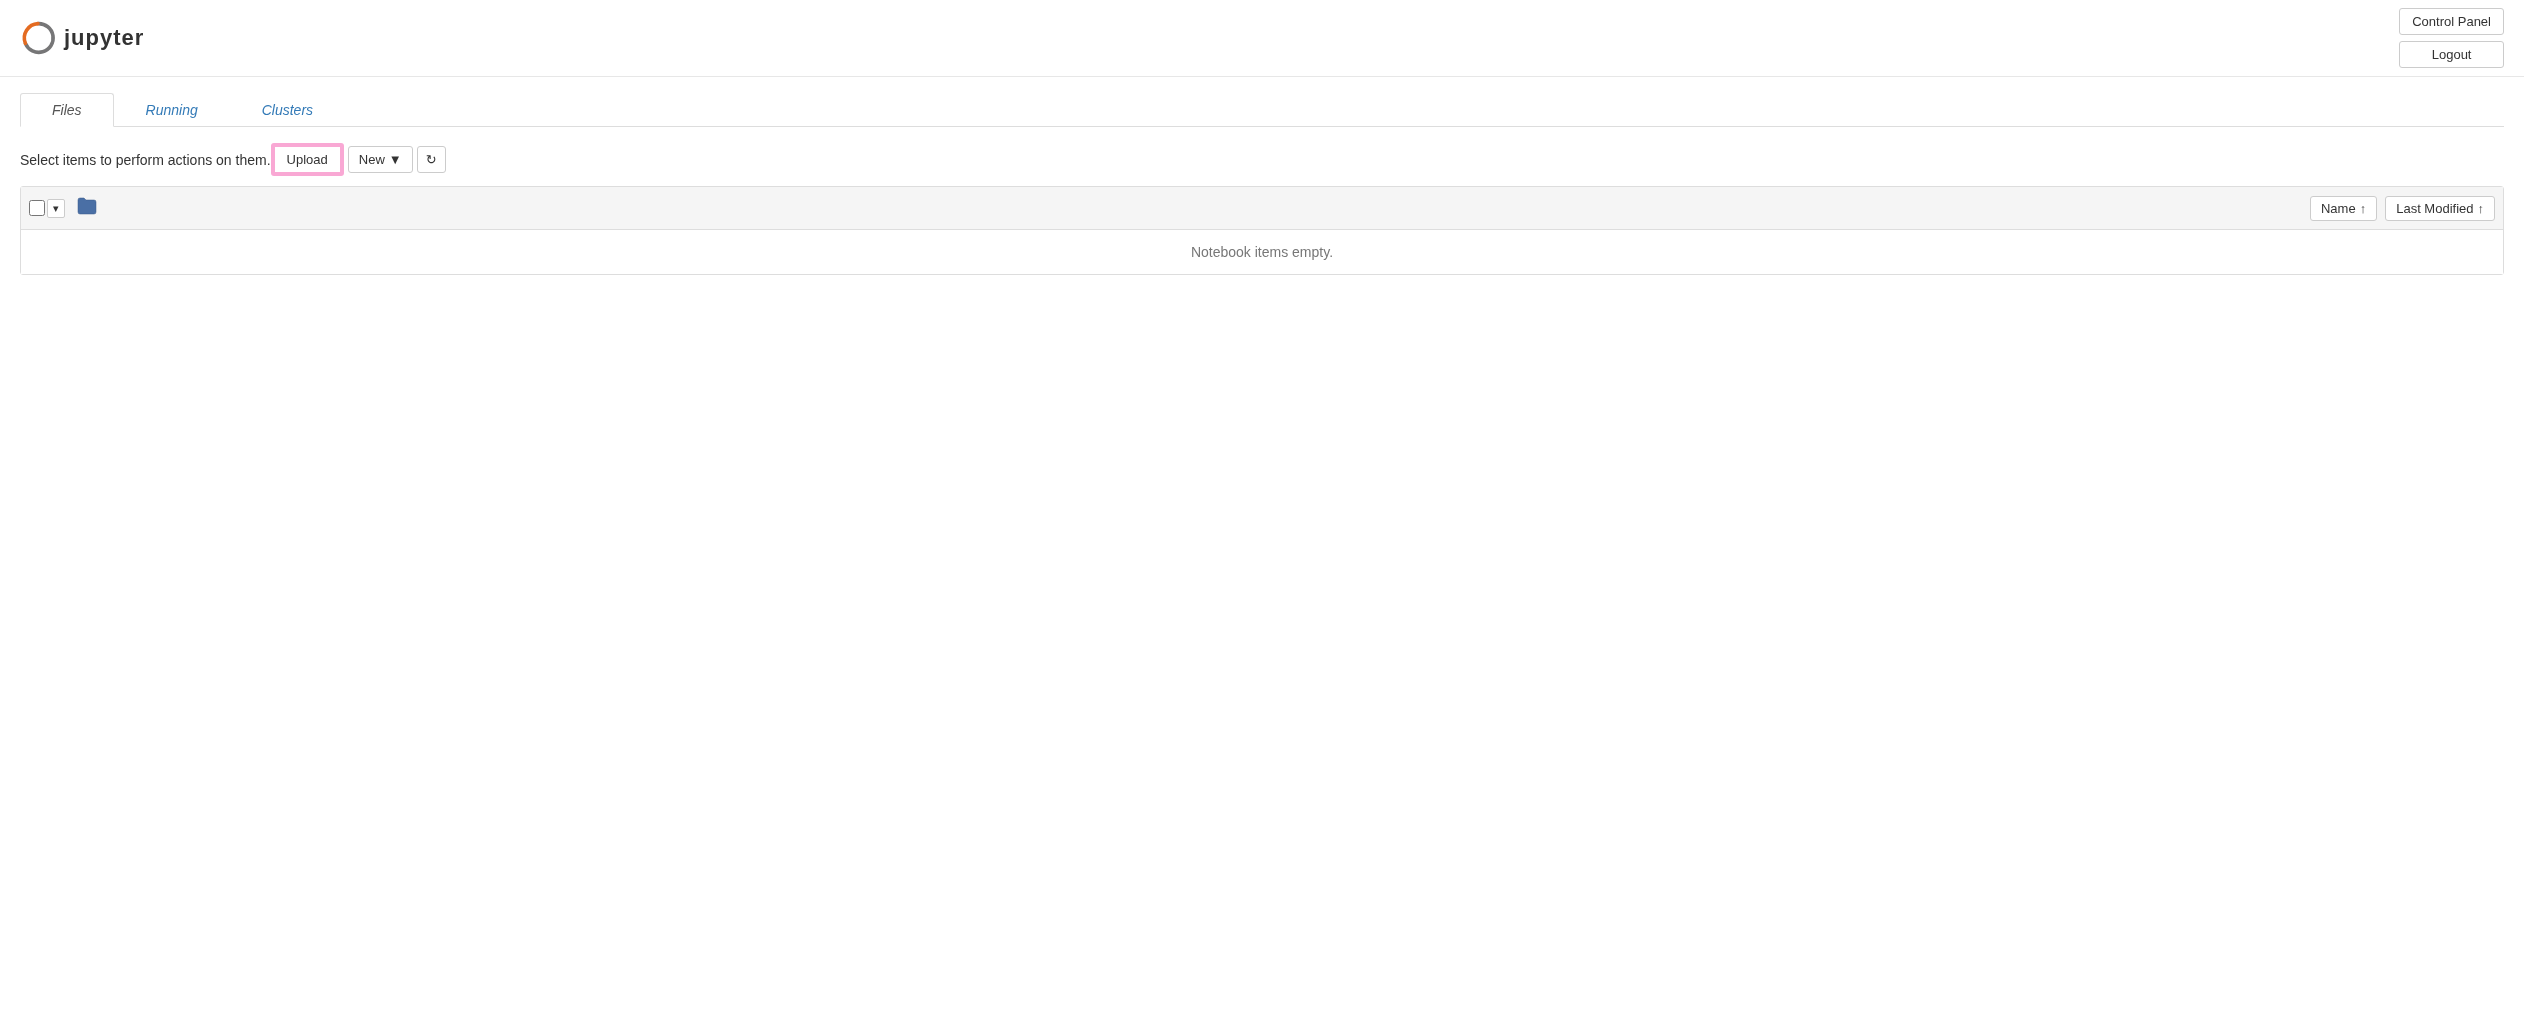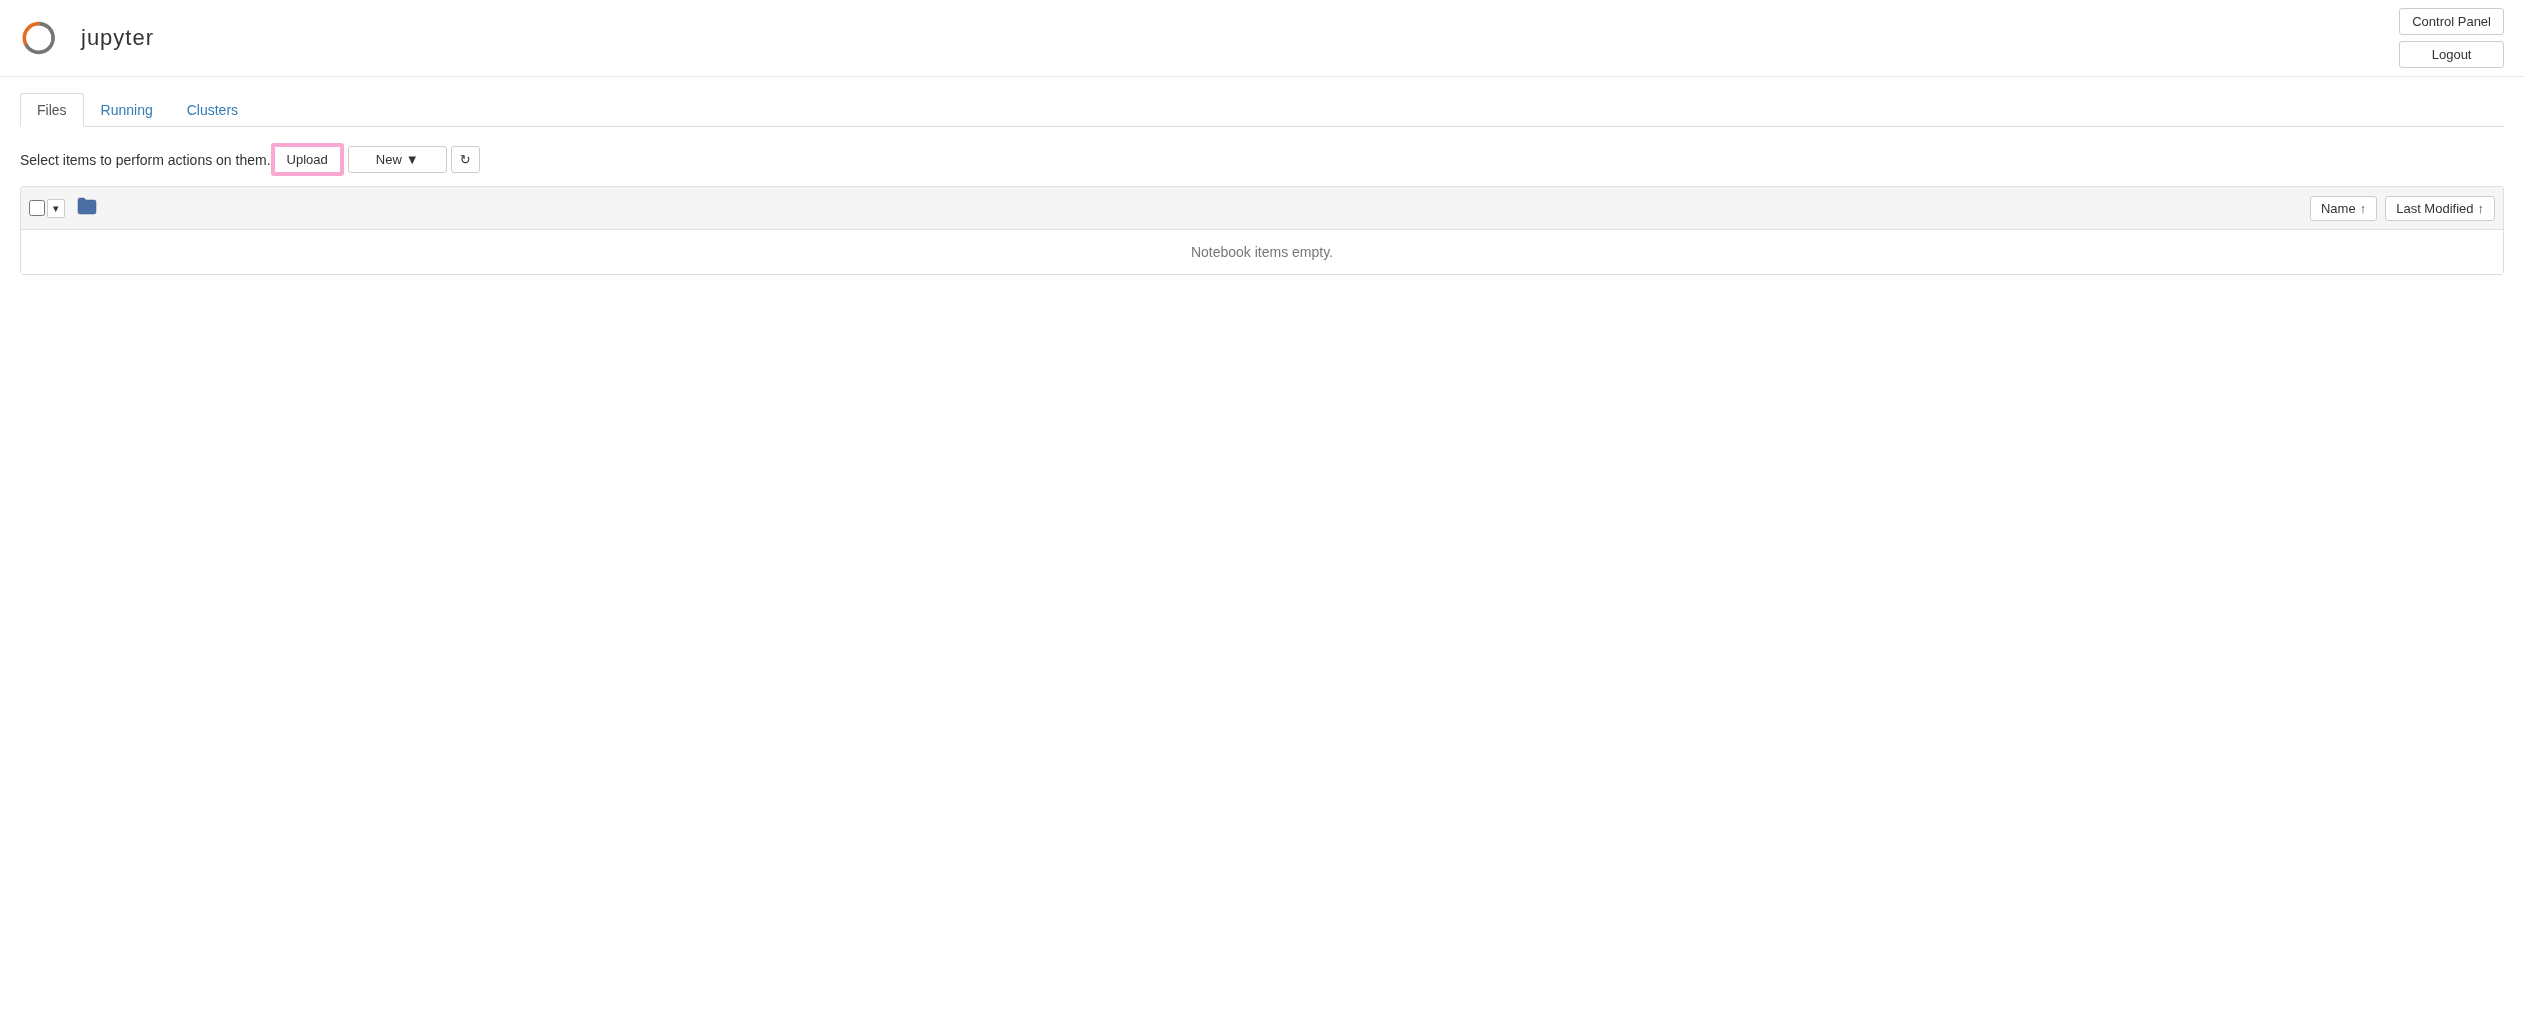--- a/index.html
+++ b/index.html
@@ -31,24 +31,23 @@
       gap: 8px;
     }
 
     .logo-icon {
       width: 36px;
       height: 36px;
     }
 
     .logo-text {
       font-size: 22px;
-      font-weight: 400;
+      font-weight: 700;
       color: #333;
       letter-spacing: 1px;
-      margin-left: 17px;
     }
 
     .header-buttons {
       display: flex;
       gap: 6px;
       flex-direction: column;
     }
 
     .btn {
       padding: 5px 12px;
@@ -66,27 +65,28 @@
     }
 
     
     .tabs {
       display: flex;
       border-bottom: 1px solid #ddd;
       margin-bottom: 16px;
     }
 
     .tab {
-      padding: 8px 16px;
+      padding: 8px 31px;
       cursor: pointer;
       font-size: 14px;
       color: #337ab7;
       border: 1px solid transparent;
       margin-bottom: -1px;
       text-decoration: none;
+      font-style: italic;
     }
 
     .tab.active {
       color: #555;
       background: #fff;
       border-color: #ddd #ddd #fff;
       border-radius: 3px 3px 0 0;
       cursor: default;
     }
 
@@ -114,21 +114,21 @@
       background: #fff;
       border-radius: 3px;
       cursor: pointer;
       font-size: 13px;
       color: #333;
     }
 
     .btn-new {
       display: flex;
       align-items: center;
-      padding: 5px 27px;
+      padding: 5px 10px;
       border: 1px solid #ccc;
       background: #fff;
       border-radius: 3px;
       cursor: pointer;
       font-size: 13px;
       color: #333;
       gap: 4px;
     }
 
     .btn-refresh {

